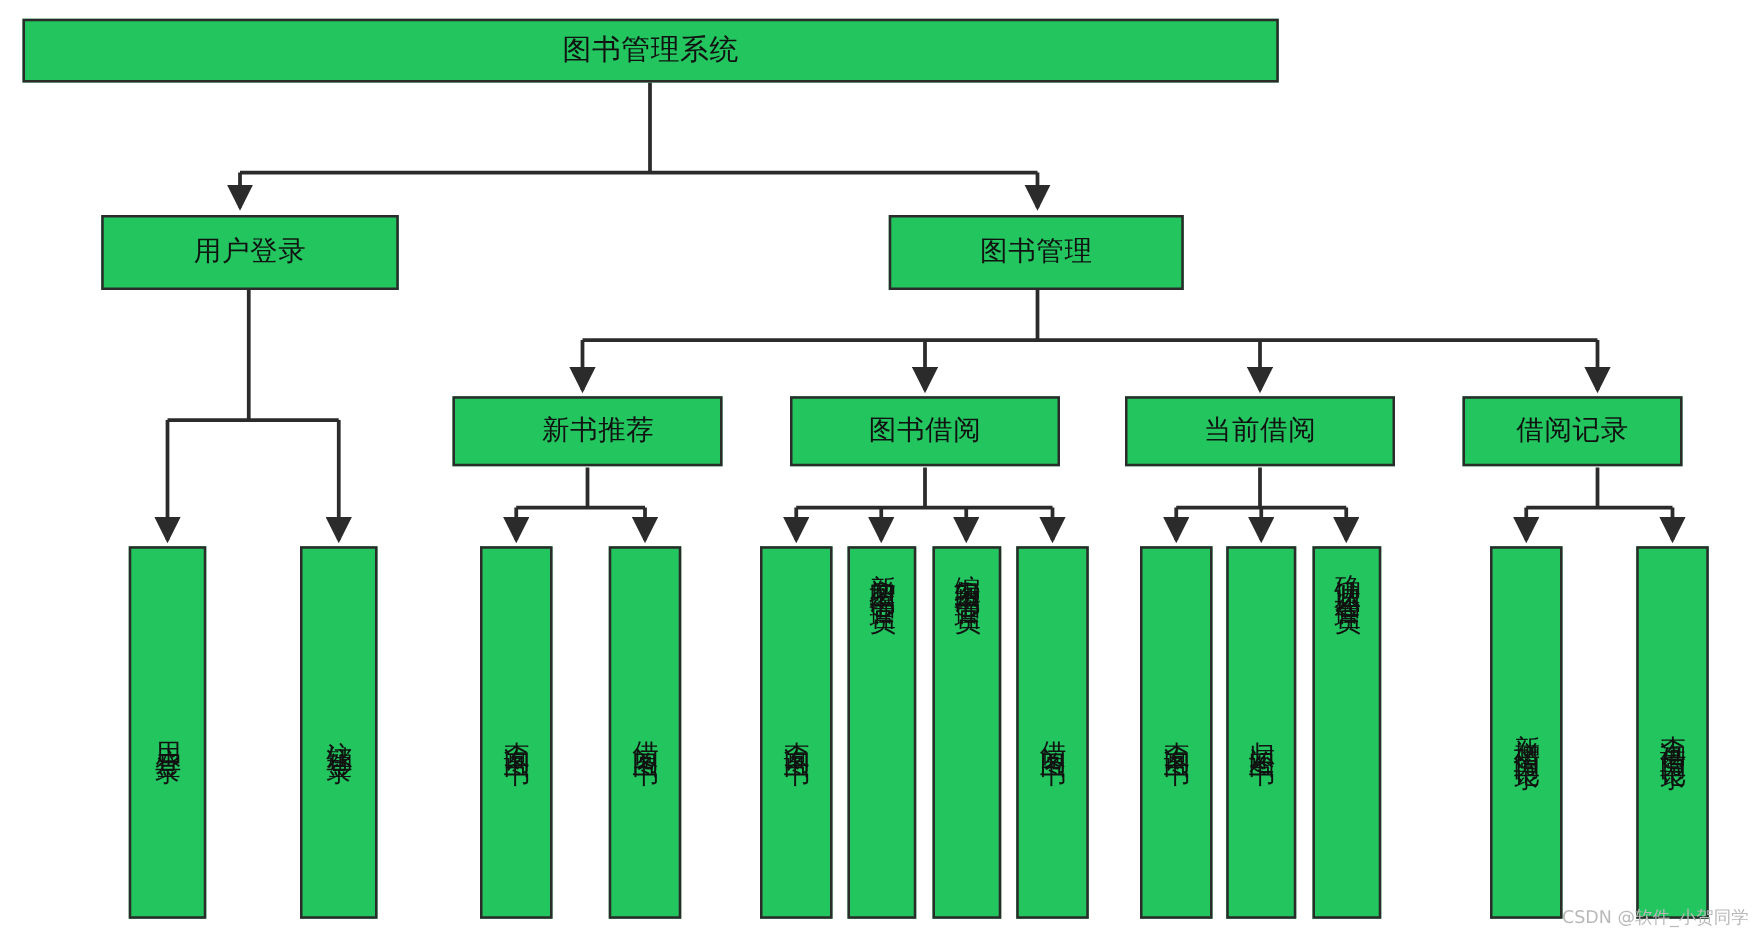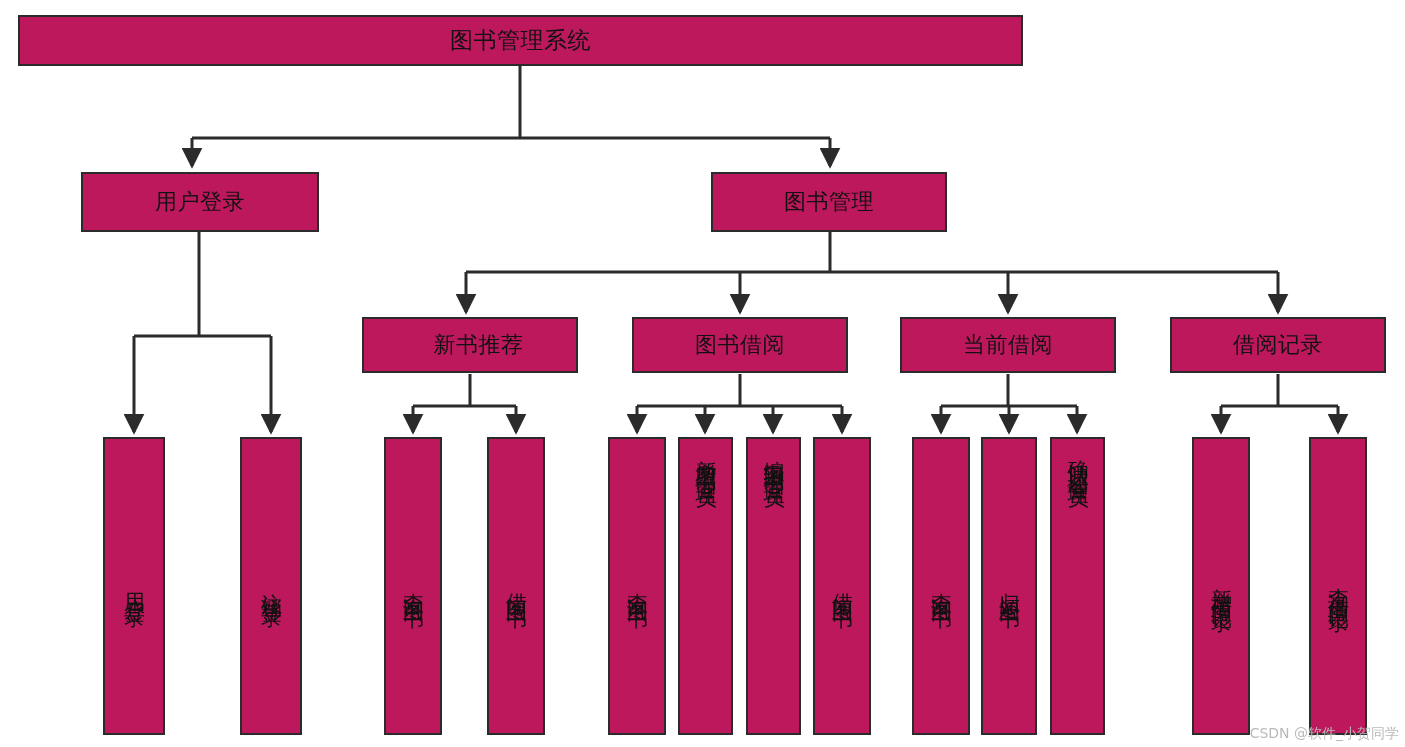--- a/index.html
+++ b/index.html
@@ -9,21 +9,21 @@
     background:#ffffff;
     font-family:"DejaVu Sans","Liberation Sans",sans-serif;
     overflow:hidden;
   }
   #canvas{position:relative;width:1405px;height:747px;}
   svg.edges{position:absolute;left:0;top:0;width:1405px;height:747px;pointer-events:none;}
 
   .node{
     position:absolute;
     box-sizing:border-box;
-    background:#be185d;
+    background:#22c55e;
     border:2.5px solid #2b2b2b;
     display:flex;
     align-items:center;
     justify-content:center;
     color:#111111;
   }
   .node .lbl{
     display:block;
     line-height:1.18;
     letter-spacing:0.5px;
@@ -134,21 +134,21 @@
   </div>
 
   <div class="node horiz" style="left:900px;top:317px;width:216px;height:56px;">
     <span class="lbl">当前借阅</span>
   </div>
 
   <div class="node horiz" style="left:632px;top:317px;width:216px;height:56px;">
     <span class="lbl">图书借阅</span>
   </div>
 
-  <div class="node horiz" style="left:1170px;top:317px;width:216px;height:56px;">
+  <div class="node horiz" style="left:1170px;top:317px;width:176px;height:56px;">
     <span class="lbl">借阅记录</span>
   </div>
 
   <div class="node vert" style="left:103px;top:437px;width:62px;height:298px;">
     <span class="lbl">用户登录</span>
   </div>
 
   <div class="node vert" style="left:240px;top:437px;width:62px;height:298px;">
     <span class="lbl">注销登录</span>
   </div>

